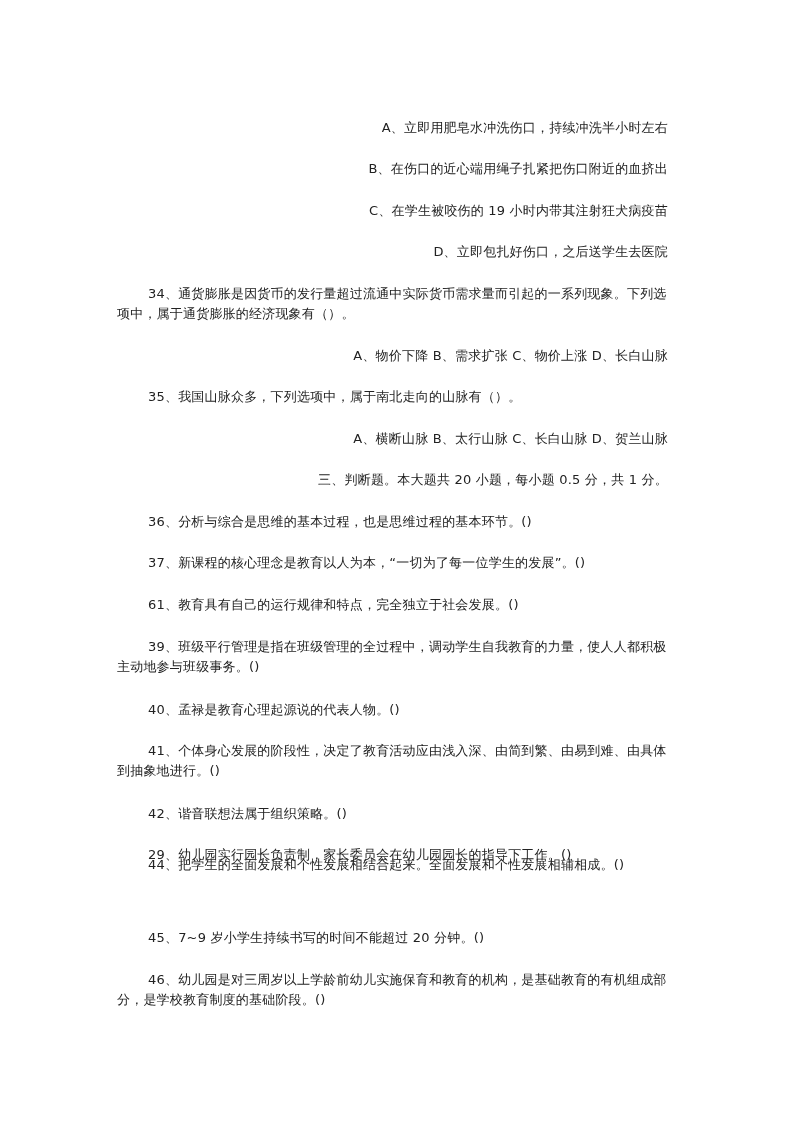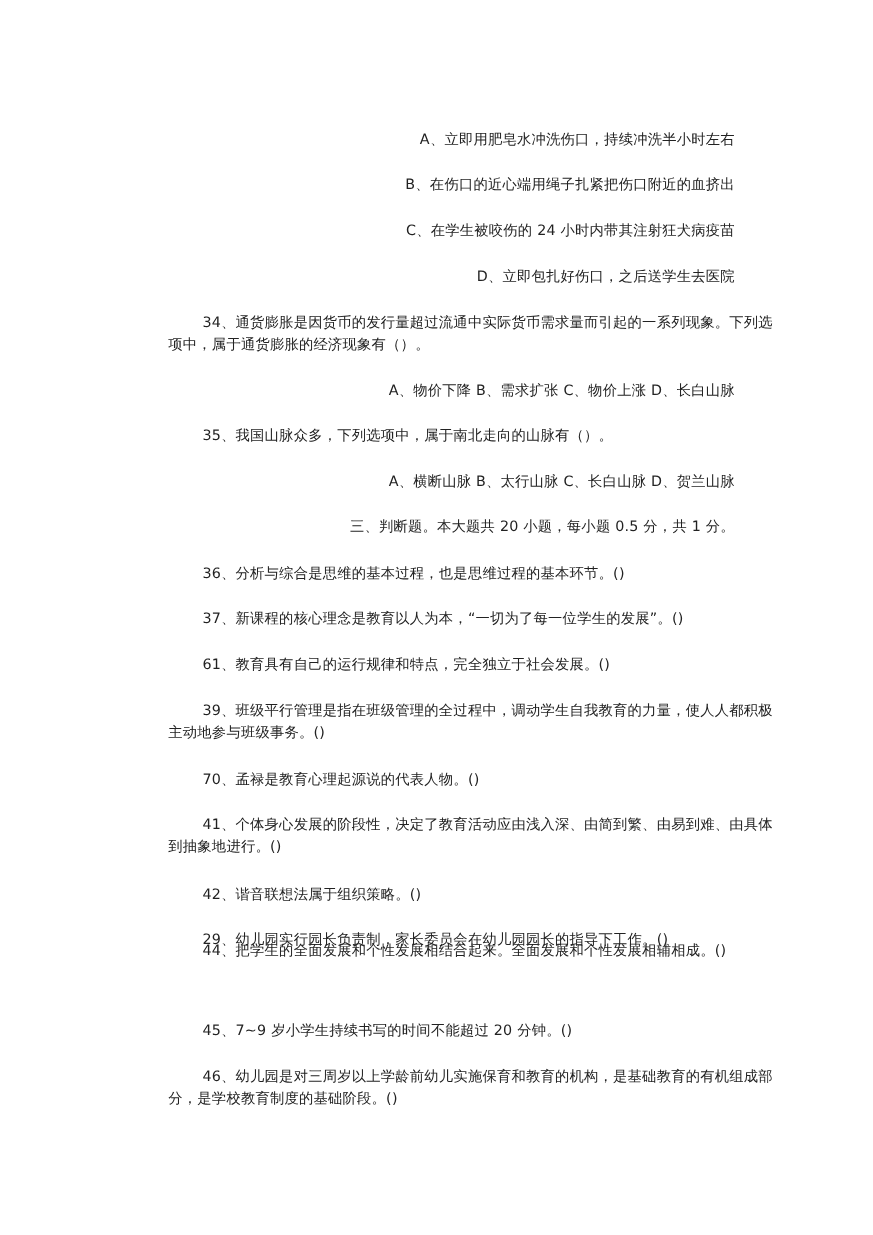--- a/index.html
+++ b/index.html
@@ -1,44 +1,44 @@
 <!DOCTYPE html>
 <html><head>
 <meta charset="utf-8">
 <style>
   html, body { margin: 0; padding: 0; background: #ffffff; }
   body { width: 794px; height: 1123px; position: relative; overflow: hidden;
          font-family: "DejaVu Sans", "Liberation Sans", sans-serif; color: #222222; }
   .page { position: absolute; left: 117px; top: 0; width: 550px; }
   .p { position: absolute; left: 0; width: 550px; font-size: 13px; line-height: 20px;
        white-space: normal; word-break: break-all; letter-spacing: 0.2px; }
-  .indent { text-indent: 31px; margin-left: 36px; }
+  .indent { text-indent: 31px; }
   .opt { left: 31px; width: 520px; text-align: right; }
 </style>
 </head>
 <body>
 
 <div class="page">
   <div class="p opt" style="top:118px">A、立即用肥皂水冲洗伤口，持续冲洗半小时左右</div>
   <div class="p opt" style="top:159px">B、在伤口的近心端用绳子扎紧把伤口附近的血挤出</div>
-  <div class="p opt" style="top:201px">C、在学生被咬伤的 24 小时内带其注射狂犬病疫苗</div>
+  <div class="p opt" style="top:201px">C、在学生被咬伤的 19 小时内带其注射狂犬病疫苗</div>
   <div class="p opt" style="top:242px">D、立即包扎好伤口，之后送学生去医院</div>
 
   <div class="p indent" style="top:284px">34、通货膨胀是因货币的发行量超过流通中实际货币需求量而引起的一系列现象。下列选项中，属于通货膨胀的经济现象有（）。</div>
   <div class="p opt" style="top:346px">A、物价下降 B、需求扩张 C、物价上涨 D、长白山脉</div>
 
   <div class="p indent" style="top:387px">35、我国山脉众多，下列选项中，属于南北走向的山脉有（）。</div>
   <div class="p opt" style="top:429px">A、横断山脉 B、太行山脉 C、长白山脉 D、贺兰山脉</div>
 
   <div class="p opt" style="top:470px">三、判断题。本大题共 20 小题，每小题 0.5 分，共 1 分。</div>
 
   <div class="p indent" style="top:512px">36、分析与综合是思维的基本过程，也是思维过程的基本环节。()</div>
   <div class="p indent" style="top:553px">37、新课程的核心理念是教育以人为本，“一切为了每一位学生的发展”。()</div>
   <div class="p indent" style="top:595px">61、教育具有自己的运行规律和特点，完全独立于社会发展。()</div>
   <div class="p indent" style="top:637px">39、班级平行管理是指在班级管理的全过程中，调动学生自我教育的力量，使人人都积极主动地参与班级事务。()</div>
-  <div class="p indent" style="top:700px">70、孟禄是教育心理起源说的代表人物。()</div>
+  <div class="p indent" style="top:700px">40、孟禄是教育心理起源说的代表人物。()</div>
   <div class="p indent" style="top:741px">41、个体身心发展的阶段性，决定了教育活动应由浅入深、由简到繁、由易到难、由具体到抽象地进行。()</div>
   <div class="p indent" style="top:804px">42、谐音联想法属于组织策略。()</div>
   <div class="p indent" style="top:845px">29、幼儿园实行园长负责制，家长委员会在幼儿园园长的指导下工作。()</div>
   <div class="p indent" style="top:855px">44、把学生的全面发展和个性发展相结合起来。全面发展和个性发展相辅相成。()</div>
   <div class="p indent" style="top:928px">45、7~9 岁小学生持续书写的时间不能超过 20 分钟。()</div>
   <div class="p indent" style="top:970px">46、幼儿园是对三周岁以上学龄前幼儿实施保育和教育的机构，是基础教育的有机组成部分，是学校教育制度的基础阶段。()</div>
 </div>
 
 </body></html>

